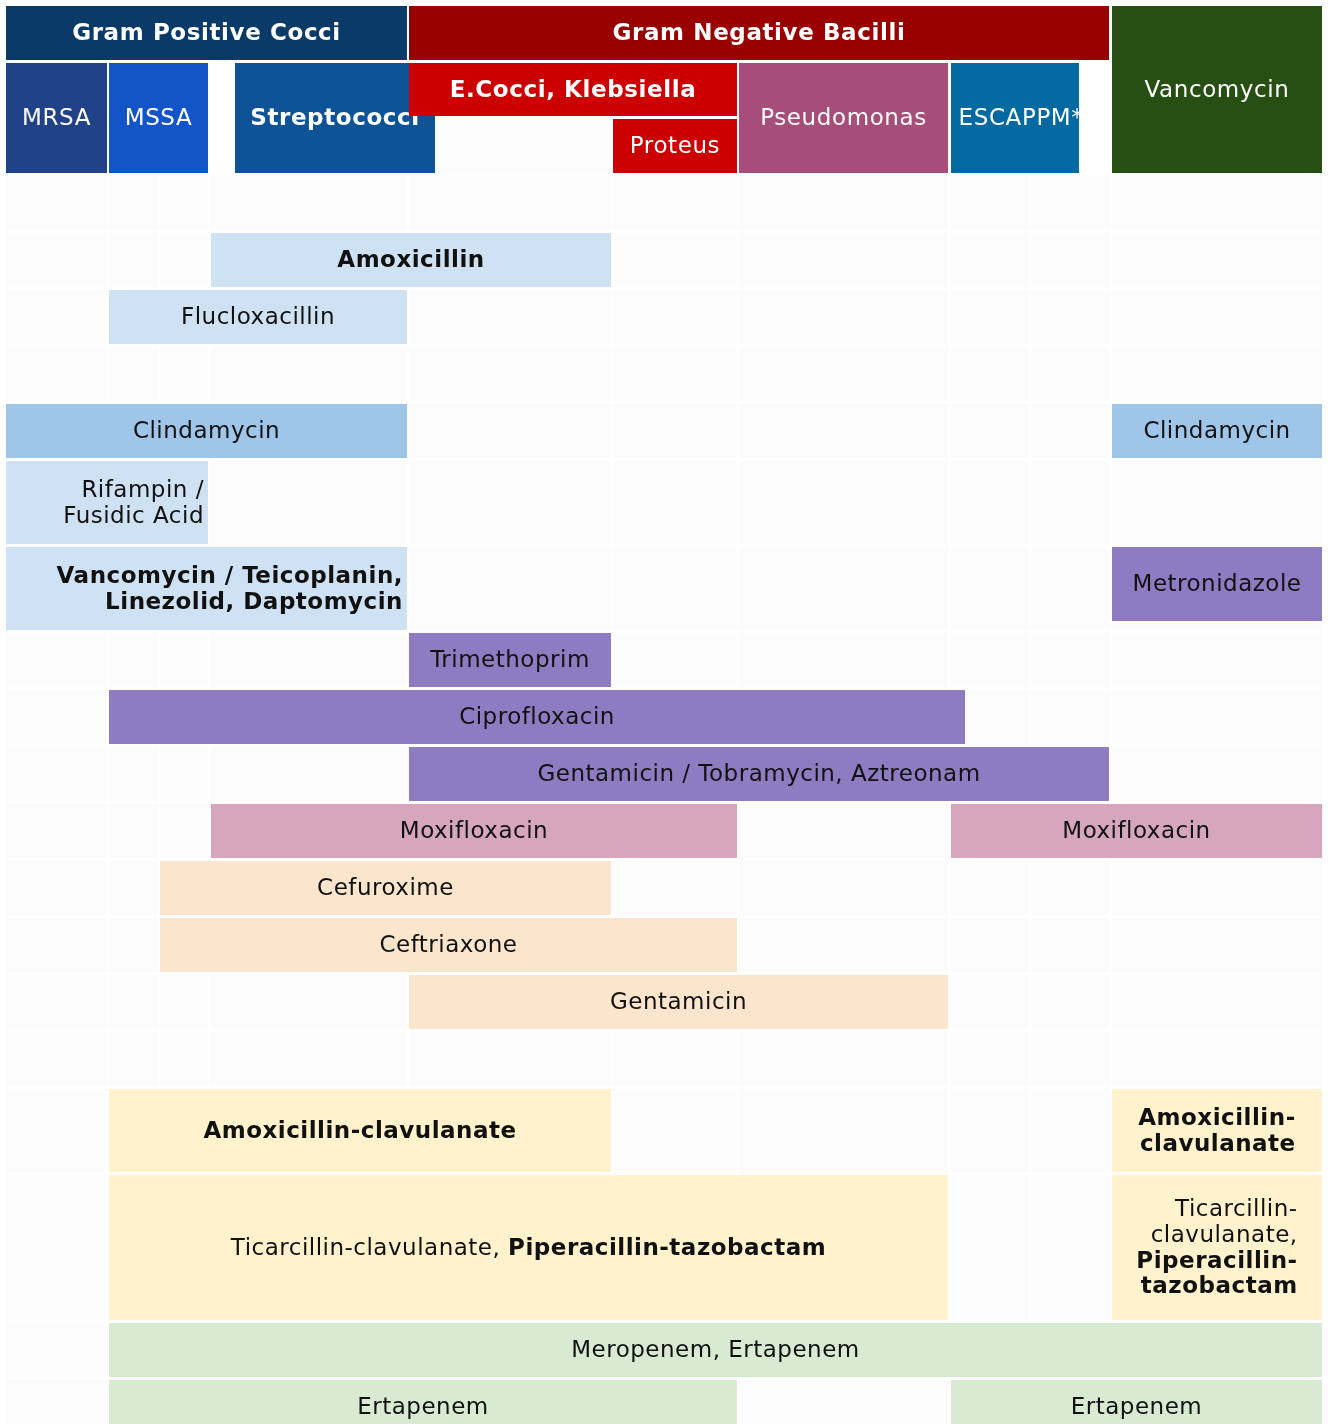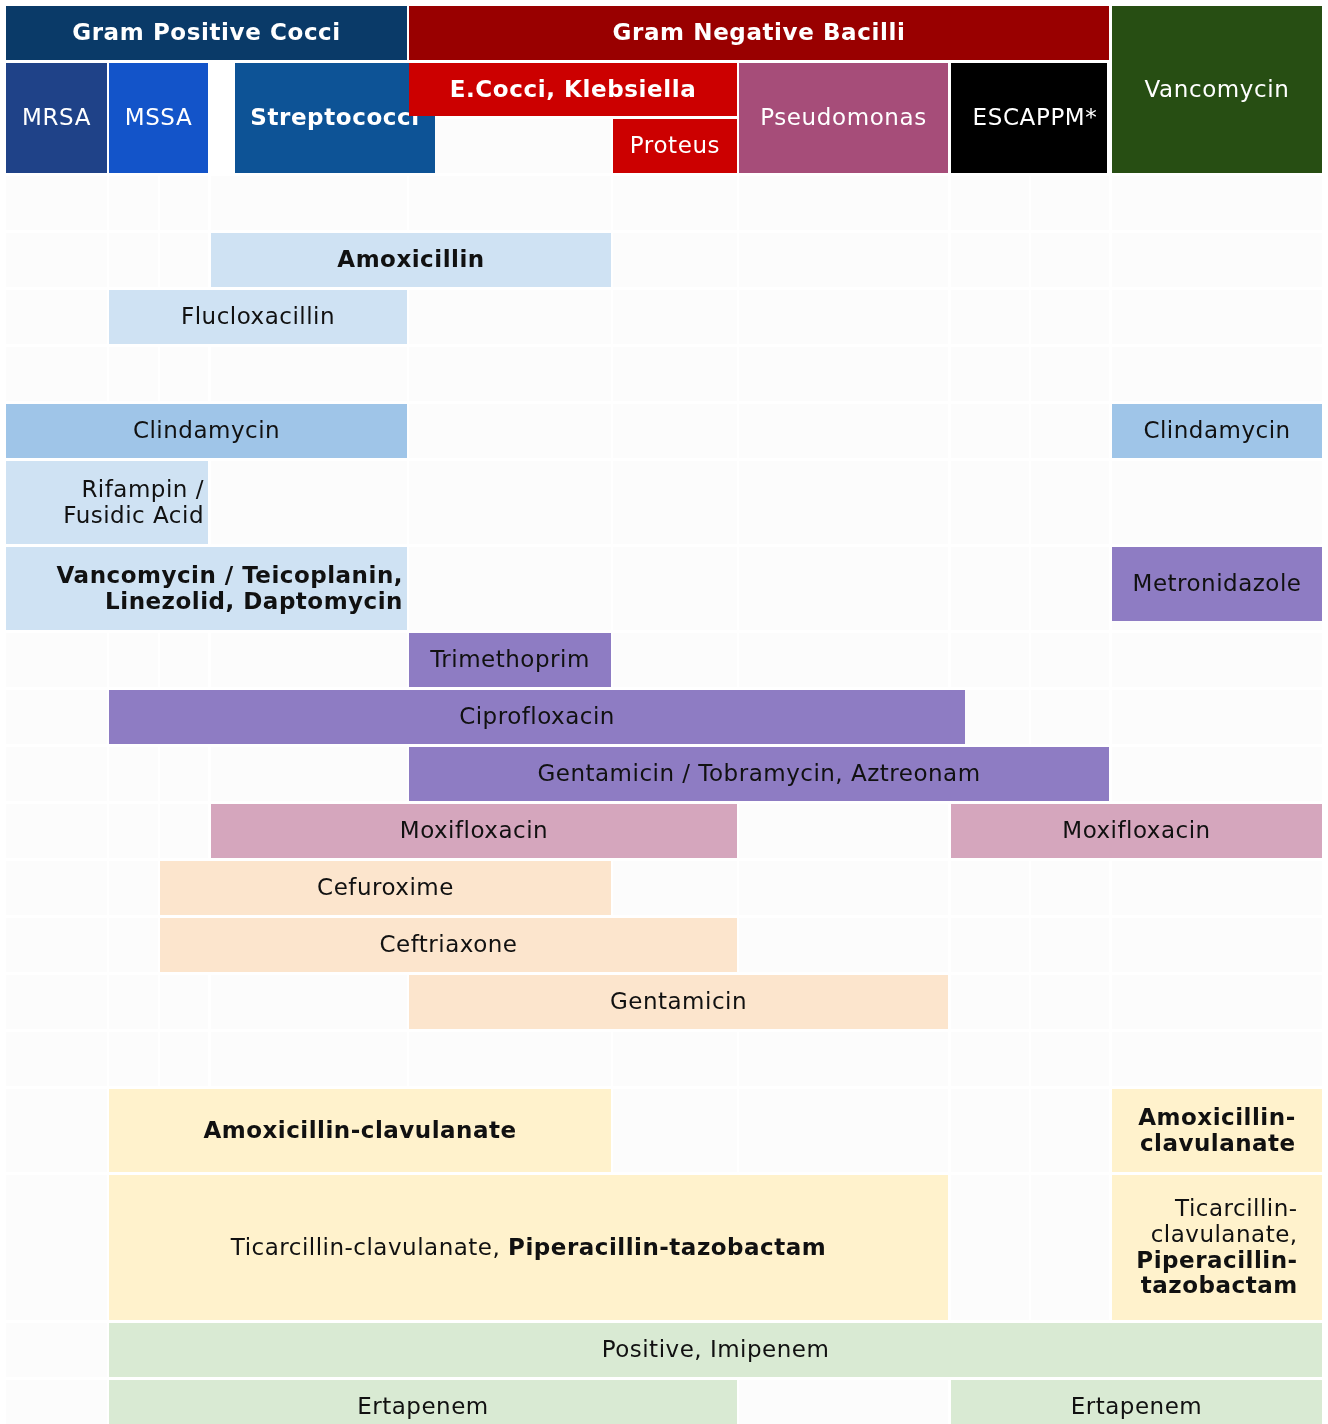--- a/index.html
+++ b/index.html
@@ -39,21 +39,21 @@
     </div>
     <div class="cell hdr b" style="left: 409px; top: 63px; width: 328px; height: 53px; background: rgb(204, 0, 0);">
       <span>E.Cocci, Klebsiella</span>
     </div>
     <div class="cell hdr" style="left: 613px; top: 119px; width: 124px; height: 54px; background: rgb(204, 0, 0);">
       <span>Proteus</span>
     </div>
     <div class="cell hdr" style="left: 739px; top: 63px; width: 209px; height: 110px; background: rgb(166, 77, 121);">
       <span>Pseudomonas</span>
     </div>
-    <div class="cell hdr" style="left: 951px; top: 63px; width: 156px; height: 110px; background: #000000; padding-left: 16px;">
+    <div class="cell hdr" style="left: 951px; top: 63px; width: 128px; height: 110px; background: #0369a1; padding-left: 16px;">
       <span>ESCAPPM*</span>
     </div>
     <div class="bgcell" style="left: 6px; top: 176px; width: 101px; height: 54px; background: rgb(252, 252, 252);"></div>
     <div class="bgcell" style="left: 109px; top: 176px; width: 49px; height: 54px; background: rgb(252, 252, 252);"></div>
     <div class="bgcell" style="left: 160px; top: 176px; width: 48px; height: 54px; background: rgb(252, 252, 252);"></div>
     <div class="bgcell" style="left: 211px; top: 176px; width: 196px; height: 54px; background: rgb(252, 252, 252);"></div>
     <div class="bgcell" style="left: 409px; top: 176px; width: 202px; height: 54px; background: rgb(252, 252, 252);"></div>
     <div class="bgcell" style="left: 613px; top: 176px; width: 124px; height: 54px; background: rgb(252, 252, 252);"></div>
     <div class="bgcell" style="left: 739px; top: 176px; width: 209px; height: 54px; background: rgb(252, 252, 252);"></div>
     <div class="bgcell" style="left: 951px; top: 176px; width: 78px; height: 54px; background: rgb(252, 252, 252);"></div>
@@ -280,21 +280,21 @@
     <div class="bgcell" style="left: 109px; top: 1323px; width: 49px; height: 54px; background: rgb(252, 252, 252);"></div>
     <div class="bgcell" style="left: 160px; top: 1323px; width: 48px; height: 54px; background: rgb(252, 252, 252);"></div>
     <div class="bgcell" style="left: 211px; top: 1323px; width: 196px; height: 54px; background: rgb(252, 252, 252);"></div>
     <div class="bgcell" style="left: 409px; top: 1323px; width: 202px; height: 54px; background: rgb(252, 252, 252);"></div>
     <div class="bgcell" style="left: 613px; top: 1323px; width: 124px; height: 54px; background: rgb(252, 252, 252);"></div>
     <div class="bgcell" style="left: 739px; top: 1323px; width: 209px; height: 54px; background: rgb(252, 252, 252);"></div>
     <div class="bgcell" style="left: 951px; top: 1323px; width: 78px; height: 54px; background: rgb(252, 252, 252);"></div>
     <div class="bgcell" style="left: 1031px; top: 1323px; width: 78px; height: 54px; background: rgb(252, 252, 252);"></div>
     <div class="bgcell" style="left: 1112px; top: 1323px; width: 210px; height: 54px; background: rgb(252, 252, 252);"></div>
     <div class="cell drug" style="left: 109px; top: 1323px; width: 1213px; height: 54px; background: rgb(217, 234, 211);">
-      <div><span>Positive, Imipenem</span></div>
+      <div><span>Meropenem, Ertapenem</span></div>
     </div>
     <div class="bgcell" style="left: 6px; top: 1380px; width: 101px; height: 54px; background: rgb(252, 252, 252);"></div>
     <div class="bgcell" style="left: 109px; top: 1380px; width: 49px; height: 54px; background: rgb(252, 252, 252);"></div>
     <div class="bgcell" style="left: 160px; top: 1380px; width: 48px; height: 54px; background: rgb(252, 252, 252);"></div>
     <div class="bgcell" style="left: 211px; top: 1380px; width: 196px; height: 54px; background: rgb(252, 252, 252);"></div>
     <div class="bgcell" style="left: 409px; top: 1380px; width: 202px; height: 54px; background: rgb(252, 252, 252);"></div>
     <div class="bgcell" style="left: 613px; top: 1380px; width: 124px; height: 54px; background: rgb(252, 252, 252);"></div>
     <div class="bgcell" style="left: 739px; top: 1380px; width: 209px; height: 54px; background: rgb(252, 252, 252);"></div>
     <div class="bgcell" style="left: 951px; top: 1380px; width: 78px; height: 54px; background: rgb(252, 252, 252);"></div>
     <div class="bgcell" style="left: 1031px; top: 1380px; width: 78px; height: 54px; background: rgb(252, 252, 252);"></div>

